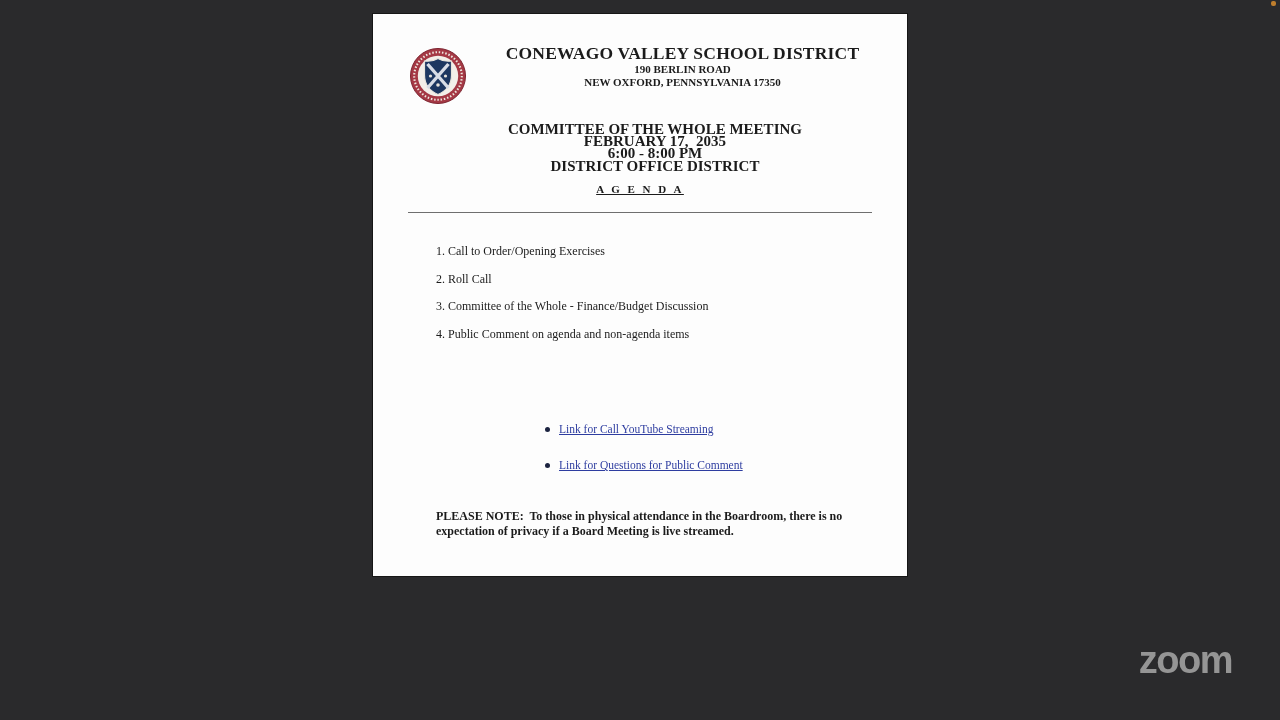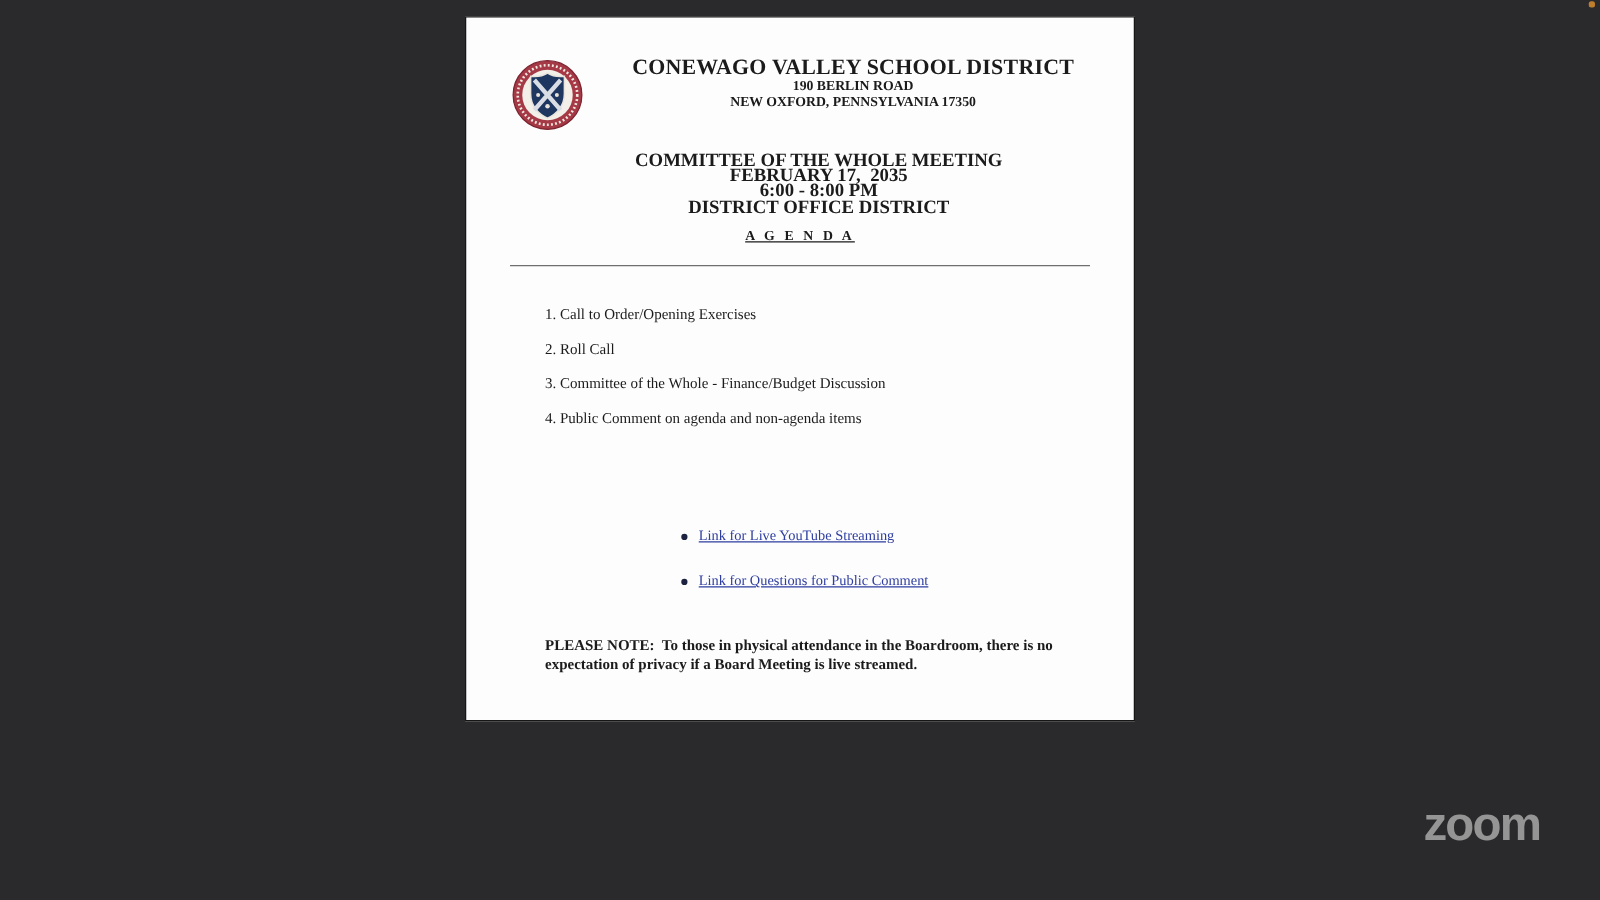--- a/index.html
+++ b/index.html
@@ -176,21 +176,21 @@
         <div class="agenda-item">3. Committee of the Whole - Finance/Budget Discussion</div>
 
         <div class="agenda-item">4. Public Comment on agenda and non-agenda items</div>
 
       </div>
 
     <div class="links">
 
         <div class="link-row">
           <span class="bullet"></span>
-          <a href="#" class="doc-link">Link for Live YouTube Streaming</a>
+          <a href="#" class="doc-link">Link for Call YouTube Streaming</a>
         </div>
 
         <div class="link-row">
           <span class="bullet"></span>
           <a href="#" class="doc-link">Link for Questions for Public Comment</a>
         </div>
       </div>
 
     <div class="note">PLEASE NOTE:  To those in physical attendance in the Boardroom, there is no expectation of privacy if a Board Meeting is live streamed.</div>
 

